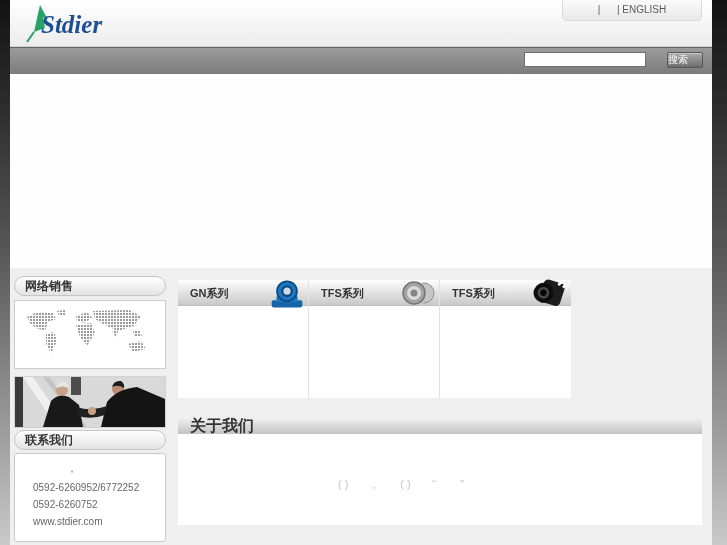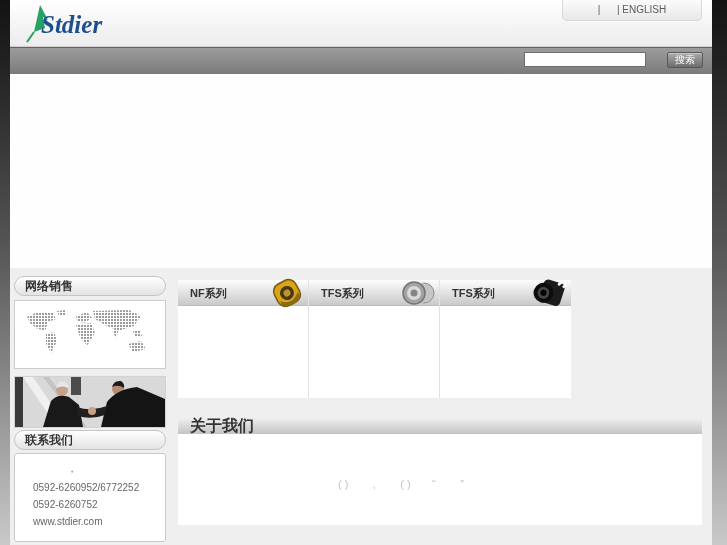--- a/index.html
+++ b/index.html
@@ -21,21 +21,21 @@
     background:linear-gradient(#fbfbfb,#e8e8e8);border:1px solid #d9d9d9;border-top:none;
     border-radius:0 0 5px 5px;text-align:center;line-height:20px;font-size:10px;color:#5a5a5a;
     white-space:pre;cursor:pointer;}
   
   .navbar{position:absolute;left:0;top:47px;width:702px;height:26px;
     background:linear-gradient(#9c9c9c,#7b7b7b);border-top:1px solid #636363;}
   .search-input{position:absolute;left:514px;top:4px;width:122px;height:15px;
     border:1px solid #6e6e6e;background:#ffffff;font-size:11px;padding:0 3px;box-sizing:border-box;}
   .search-btn{position:absolute;left:657px;top:4px;width:36px;height:16px;
     background:linear-gradient(#ababab,#6d6d6d);border:1px solid #585858;border-radius:2px;
-    color:#ffffff;font-size:10px;line-height:14px;text-align:center;padding:0;cursor:pointer;
+    color:#ffffff;font-size:10px;line-height:14px;text-align:left;padding:0;cursor:pointer;
     box-shadow:inset 0 1px 0 rgba(255,255,255,.35);}
   
   .banner{position:absolute;left:0;top:74px;width:702px;height:194px;background:#fefefe;}
   
   .side-head{position:absolute;left:4px;width:152px;height:20px;box-sizing:border-box;
     background:linear-gradient(#ffffff,#e3e3e3);border:1px solid #c5c5c5;border-radius:10px;
     font-size:12px;font-weight:bold;color:#333;line-height:19px;padding-left:10px;}
   #sales-head{top:276px;}
   #contact-head{top:430px;}
   .map-box{position:absolute;left:4px;top:300px;width:152px;height:69px;box-sizing:border-box;
@@ -134,34 +134,33 @@
 
   <div class="contact-box">
     <span class="c-line c-note">，</span>
     <span class="c-line c-p1">0592-6260952/6772252</span>
     <span class="c-line c-p2">0592-6260752</span>
     <span class="c-line c-web">www.stdier.com</span>
   </div>
 
   <div class="products">
 
-
     <div class="pcol">
       <div class="pcol-head">
-        <span>NF系列</span>
-        <svg class="picon" viewBox="0 0 36 36">
-          <g transform="rotate(-28 18 18)">
-            <rect x="6" y="6" width="24" height="24" rx="8" fill="#d9a31b" stroke="#7a5a08" stroke-width="1.5"></rect>
-            <path d="M8,22 Q18,32 28,22 L28,28 Q18,34 8,28 Z" fill="#8a6a10"></path>
-            <circle cx="18" cy="18" r="7" fill="#473a12"></circle>
-            <circle cx="18" cy="18" r="3.5" fill="#c2922f"></circle>
-          </g>
+        <span>GN系列</span>
+        <svg class="picon" viewBox="0 0 40 36">
+          <rect x="3" y="26" width="34" height="8" rx="2" fill="#1565a8"></rect>
+          <path d="M8 28 Q8 11 20 11 Q32 11 32 28 Z" fill="#1a78c4"></path>
+          <circle cx="20" cy="16" r="11" fill="#1a78c4" stroke="#0b4a7d" stroke-width="2"></circle>
+          <circle cx="20" cy="16" r="6.5" fill="#0b4a7d"></circle>
+          <circle cx="20" cy="16" r="4" fill="#cdd9e4"></circle>
         </svg>
       </div>
     </div>
+
 
     <div class="pcol">
       <div class="pcol-head">
         <svg class="picon" viewBox="0 0 36 36">
           <ellipse cx="24" cy="18" rx="10" ry="10" fill="#c6c6c6" stroke="#8f8f8f"></ellipse>
           <rect x="14" y="8" width="10" height="20" fill="#bdbdbd"></rect>
           <circle cx="14" cy="18" r="11" fill="#a3a3a3" stroke="#757575" stroke-width="1.5"></circle>
           <circle cx="14" cy="18" r="7" fill="#dadada"></circle>
           <circle cx="14" cy="18" r="3.5" fill="#848484"></circle>
         </svg>

